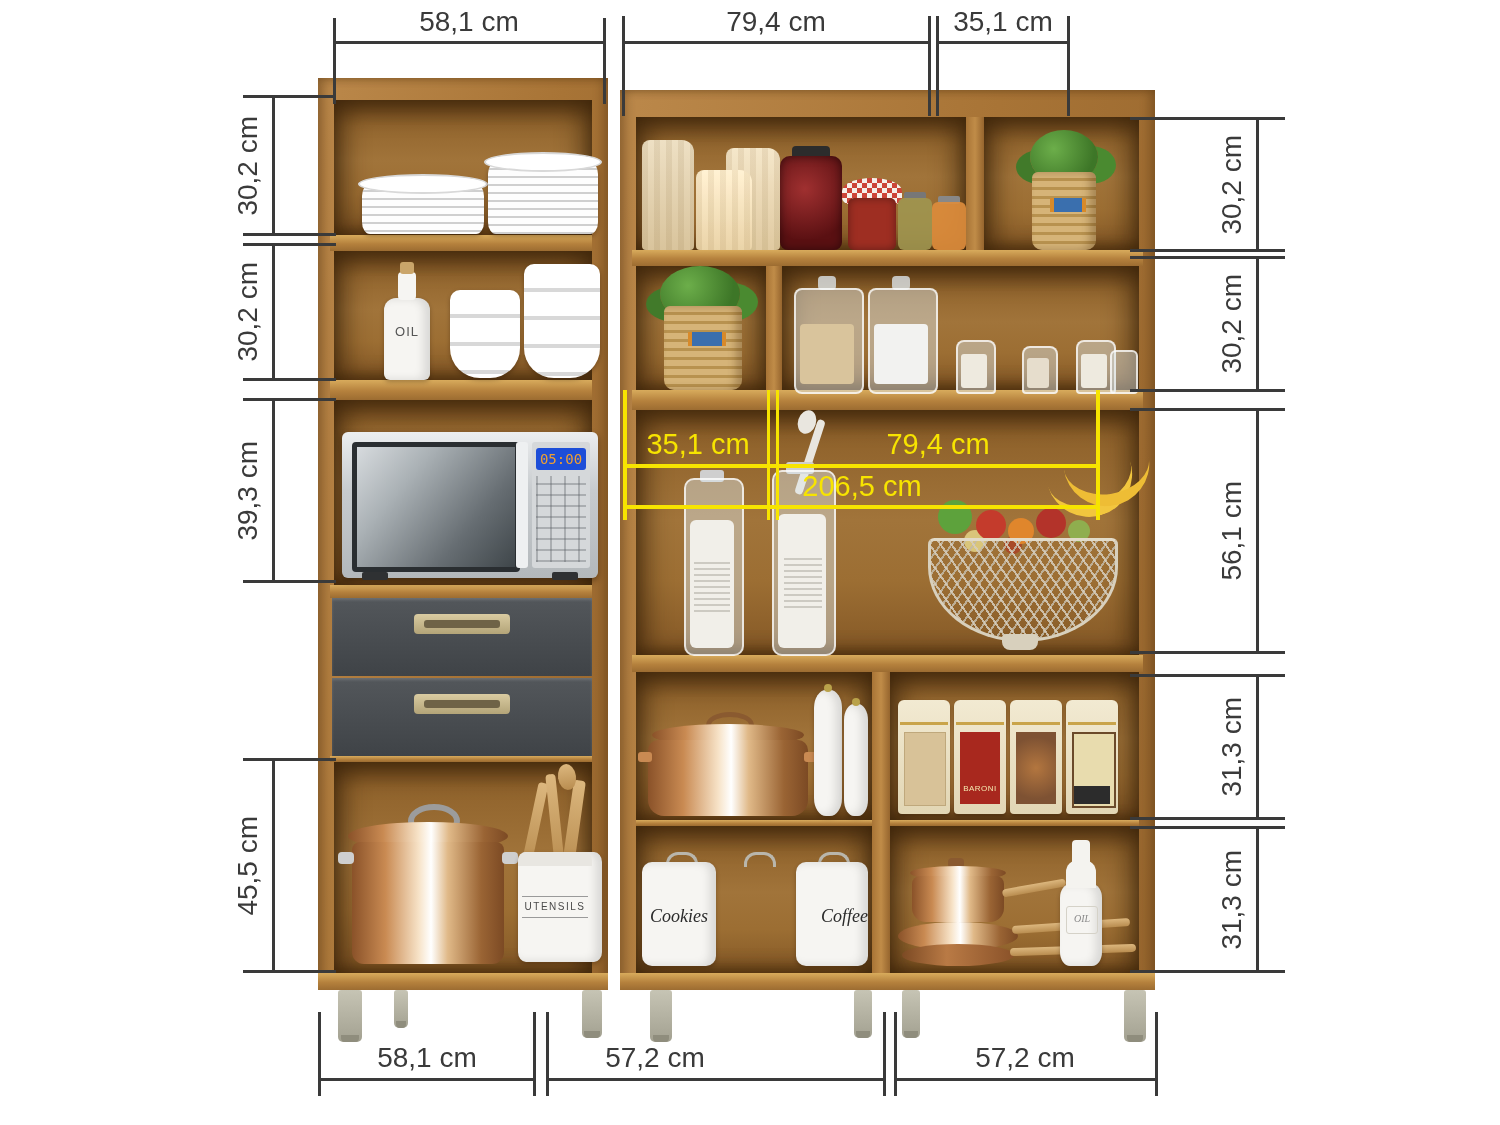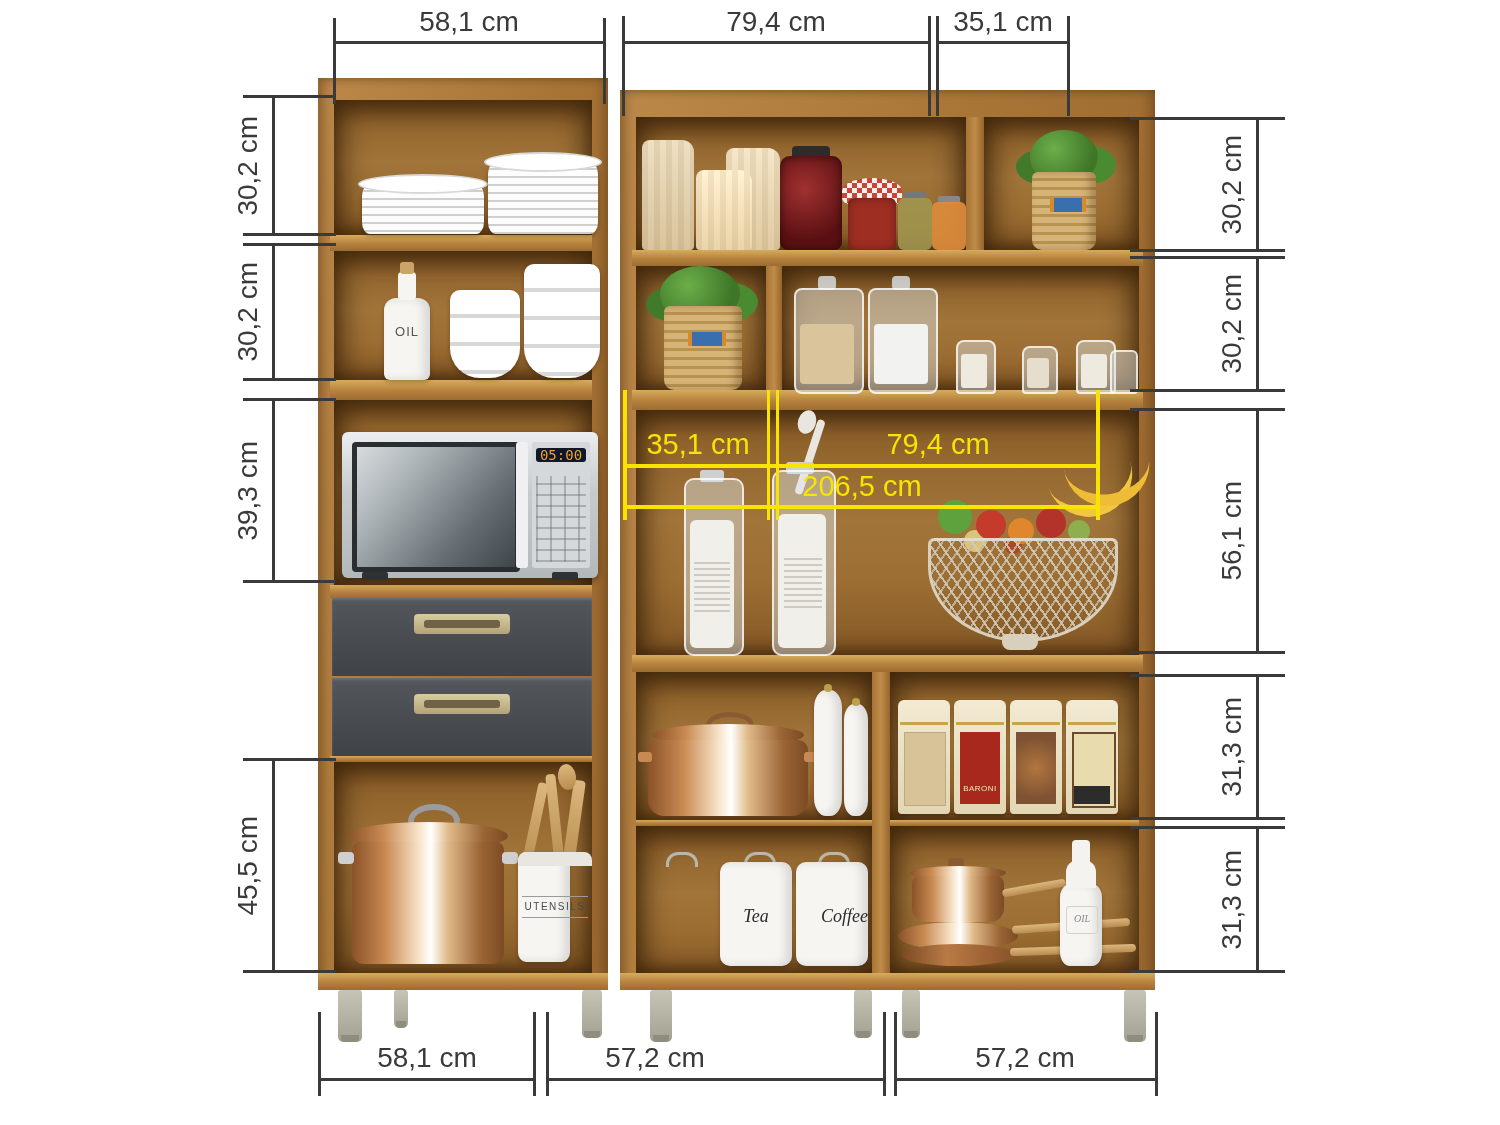--- a/index.html
+++ b/index.html
@@ -114,37 +114,37 @@
     <div class="a" style="left:16px;top:-36px;width:14px;height:12px;background:#caa56a;border-radius:3px"></div>
     <div class="a" style="left:0;top:26px;width:46px;height:18px;font-size:13px;letter-spacing:1px;color:#555;text-align:center">OIL</div>
   </div>
   <div class="a bowls" style="left:450px;top:290px;width:70px;height:88px"></div>
   <div class="a bowls" style="left:524px;top:264px;width:76px;height:114px"></div>
 
   <div class="a" style="left:342px;top:432px;width:256px;height:146px;border-radius:6px;background:linear-gradient(180deg,#eceeef,#c7cbce 40%,#b3b8bb);box-shadow:0 3px 6px rgba(30,15,0,.45)">
     <div class="a" style="left:10px;top:10px;width:158px;height:120px;border:5px solid #2a2e31;border-radius:4px;background:linear-gradient(130deg,#d7dbde 0%,#aab1b5 30%,#666d72 70%,#3f464a 100%)"></div>
     <div class="a" style="left:174px;top:10px;width:12px;height:126px;background:#eef0f1;border-radius:3px"></div>
     <div class="a" style="left:190px;top:10px;width:58px;height:126px;background:#d5d8da;border-radius:3px">
-      <div class="a" style="left:4px;top:6px;width:50px;height:14px;background:#0f172a;border-radius:3px;color:#f0a030;font-family:'DejaVu Sans Mono',monospace;font-size:14px;display:flex;align-items:center;justify-content:center">05:00</div>
+      <div class="a" style="left:4px;top:6px;width:50px;height:22px;background:#1d4ed8;border-radius:3px;color:#f0a030;font-family:'DejaVu Sans Mono',monospace;font-size:14px;display:flex;align-items:center;justify-content:center">05:00</div>
       <div class="a" style="left:4px;top:34px;width:50px;height:86px;background-image:repeating-linear-gradient(0deg,rgba(90,95,100,.35) 0 2px,transparent 2px 11px),repeating-linear-gradient(90deg,rgba(90,95,100,.35) 0 2px,transparent 2px 14px)"></div>
     </div>
     <div class="a" style="left:20px;top:140px;width:26px;height:8px;background:#2f3133;border-radius:2px"></div>
     <div class="a" style="left:210px;top:140px;width:26px;height:8px;background:#2f3133;border-radius:2px"></div>
   </div>
 
   <div class="a" style="left:408px;top:804px;width:40px;height:22px;border:6px solid #9c9c9c;border-radius:50%"></div>
   <div class="a copper" style="left:348px;top:822px;width:160px;height:28px;border-radius:50%"></div>
   <div class="a copper" style="left:352px;top:842px;width:152px;height:122px;border-radius:8px 8px 12px 12px"></div>
   <div class="a" style="left:338px;top:852px;width:16px;height:12px;background:#cfcfcf;border-radius:4px"></div>
   <div class="a" style="left:502px;top:852px;width:16px;height:12px;background:#cfcfcf;border-radius:4px"></div>
   <div class="a rod" style="left:530px;top:782px;width:10px;height:84px;transform:rotate(12deg)"></div>
   <div class="a rod" style="left:550px;top:774px;width:10px;height:92px;transform:rotate(-6deg)"></div>
   <div class="a rod" style="left:568px;top:780px;width:12px;height:86px;transform:rotate(8deg)"></div>
   <div class="a rod" style="left:558px;top:764px;width:18px;height:26px;border-radius:50%;transform:rotate(-8deg)"></div>
-  <div class="a white" style="left:518px;top:852px;width:52px;height:110px;border-radius:8px/10px">
+  <div class="a white" style="left:518px;top:852px;width:84px;height:110px;border-radius:8px/10px">
     <div class="a" style="left:0;top:0;width:74px;height:14px;background:#e8e6e1;border-radius:8px 8px 0 0"></div>
     <div class="a" style="left:4px;top:44px;width:66px;height:20px;font-size:10px;letter-spacing:1.5px;color:#4a4a4a;text-align:center;border-top:1px solid #9a9a9a;border-bottom:1px solid #9a9a9a;line-height:19px">UTENSILS</div>
   </div>
 
   <div class="a bag" style="left:642px;top:140px;width:52px;height:110px"></div>
   <div class="a bag" style="left:726px;top:148px;width:54px;height:102px;filter:brightness(1.03)"></div>
   <div class="a bag" style="left:696px;top:170px;width:56px;height:80px;filter:brightness(1.08)"></div>
   <div class="a" style="left:792px;top:146px;width:38px;height:14px;background:#2c2c2c;border-radius:4px"></div>
   <div class="a" style="left:780px;top:156px;width:62px;height:94px;border-radius:10px 10px 8px 8px;background:radial-gradient(circle at 40% 35%,#a03030,#5a1012 72%);box-shadow:inset 0 0 10px rgba(0,0,0,.5)"></div>
   <div class="a" style="left:842px;top:178px;width:60px;height:26px;border-radius:60% 60% 8px 8px;background:repeating-conic-gradient(#cc4438 0% 25%,#f5f0ea 0% 50%);background-size:10px 10px"></div>
@@ -206,22 +206,22 @@
   <div class="a" style="left:638px;top:752px;width:14px;height:10px;background:#c98a52;border-radius:3px"></div>
   <div class="a" style="left:804px;top:752px;width:14px;height:10px;background:#c98a52;border-radius:3px"></div>
   <div class="a white" style="left:814px;top:690px;width:28px;height:126px;border-radius:12px/18px"></div>
   <div class="a white" style="left:844px;top:704px;width:24px;height:112px;border-radius:10px/16px"></div>
   <div class="a" style="left:824px;top:684px;width:8px;height:8px;background:#b9a24a;border-radius:50%"></div>
   <div class="a" style="left:852px;top:698px;width:8px;height:8px;background:#b9a24a;border-radius:50%"></div>
 
   <div class="a" style="left:666px;top:852px;width:26px;height:12px;border:3px solid #b9b6ac;border-bottom:none;border-radius:12px 12px 0 0"></div>
   <div class="a" style="left:744px;top:852px;width:26px;height:12px;border:3px solid #b9b6ac;border-bottom:none;border-radius:12px 12px 0 0"></div>
   <div class="a" style="left:818px;top:852px;width:26px;height:12px;border:3px solid #b9b6ac;border-bottom:none;border-radius:12px 12px 0 0"></div>
-  <div class="a white" style="left:720px;top:862px;width:72px;height:104px;border-radius:10px">
-    <div class="a script" style="left:0;top:44px;width:72px;text-align:center;font-size:18px">Tea</div>
+  <div class="a white" style="left:642px;top:862px;width:74px;height:104px;border-radius:10px">
+    <div class="a script" style="left:0;top:44px;width:74px;text-align:center;font-size:18px">Cookies</div>
   </div>
   <div class="a white" style="left:796px;top:862px;width:72px;height:104px;border-radius:10px">
     <div class="a script" style="left:0;top:44px;width:72px;text-align:right;font-size:18px">Coffee</div>
   </div>
 
   <div class="a tin" style="left:898px;top:700px;width:52px;height:114px">
     <div class="a tin-band" style="left:2px;top:22px;width:48px;height:3px"></div>
     <div class="a" style="left:6px;top:32px;width:40px;height:72px;background:#d8c298;border:1px solid #bfa87c"></div>
   </div>
   <div class="a tin" style="left:954px;top:700px;width:52px;height:114px">

